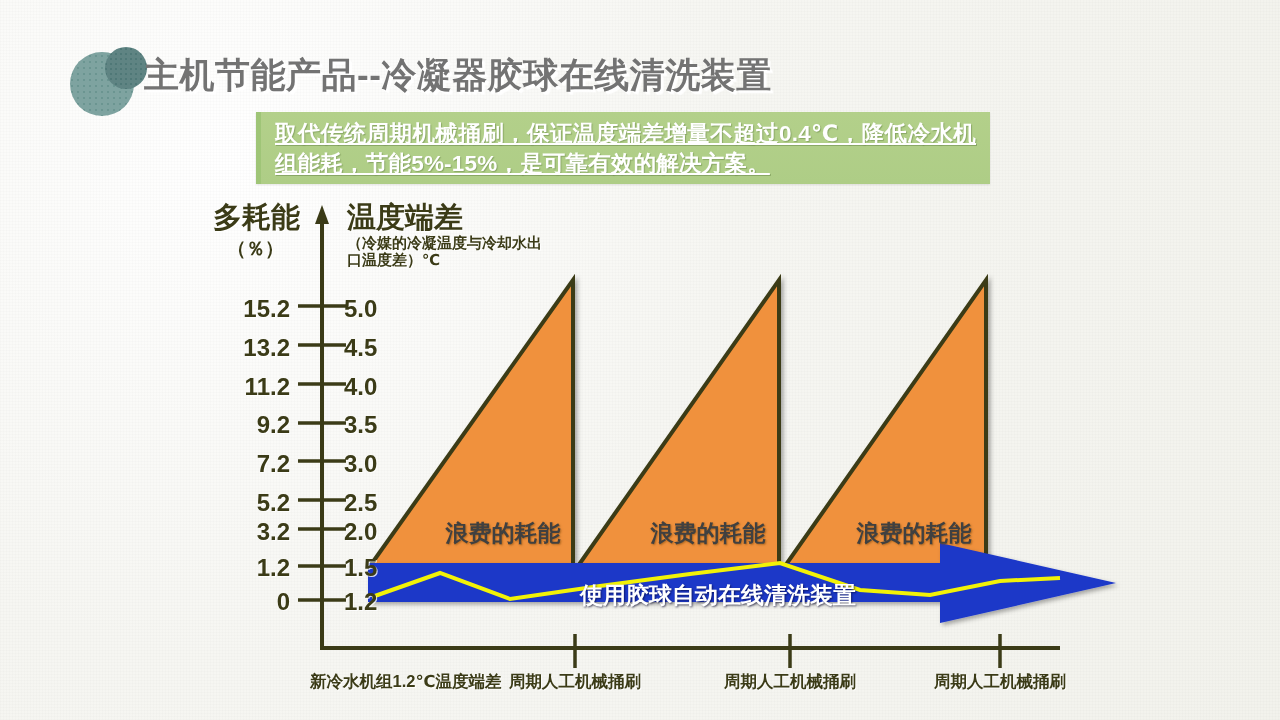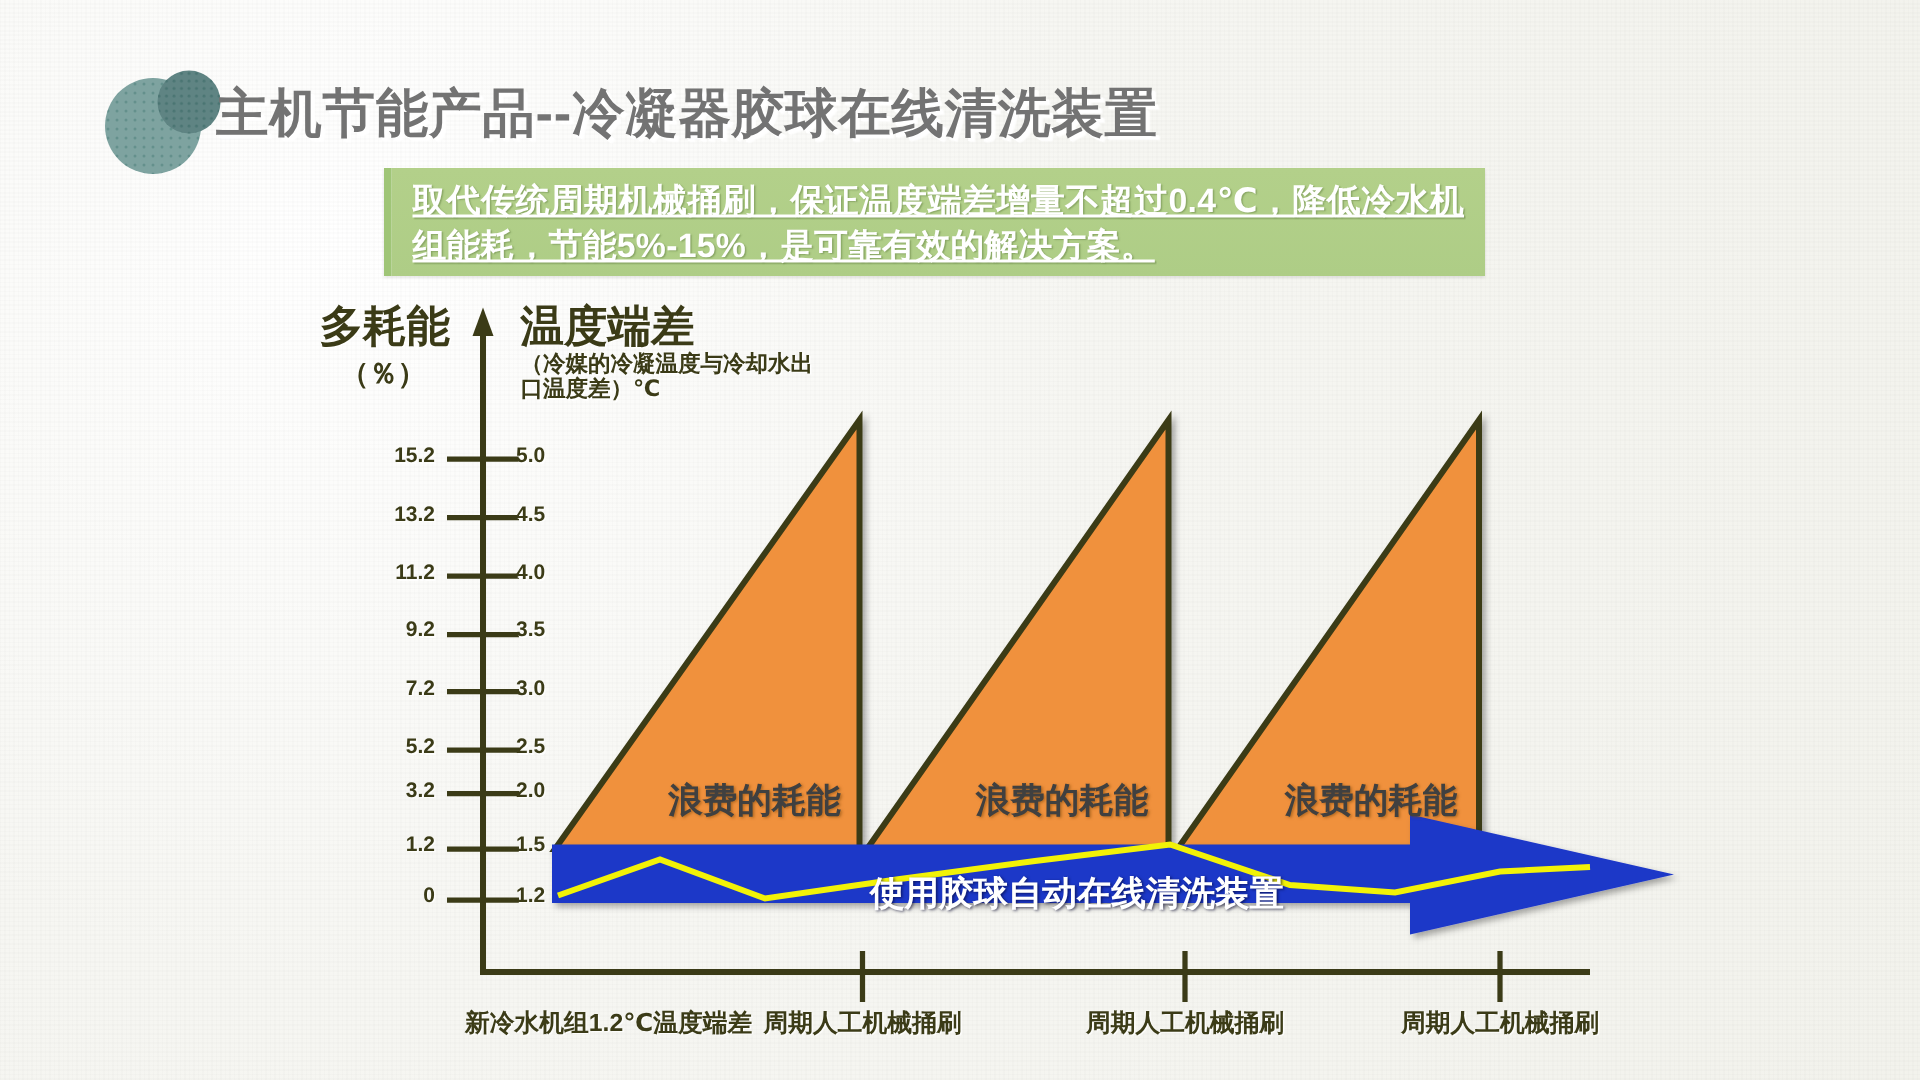--- a/index.html
+++ b/index.html
@@ -111,21 +111,21 @@
     left: 330px;
     top: 234px;
     font-size: 15px;
     font-weight: bold;
     line-height: 17px;
     width: 200px;
     white-space: normal;
   }
   .tick-label {
     position: absolute;
-    font-size: 14px;
+    font-size: 24px;
     font-weight: bold;
     color: #3b3b17;
     text-shadow: 1px 1px 0 rgba(255,255,255,.8);
     white-space: nowrap;
   }
   .tick-label.left  { width: 92px; text-align: right; left: 198px; }
   .tick-label.right { left: 344px; text-align: right; }
 
   .cat-label {
     position: absolute;

